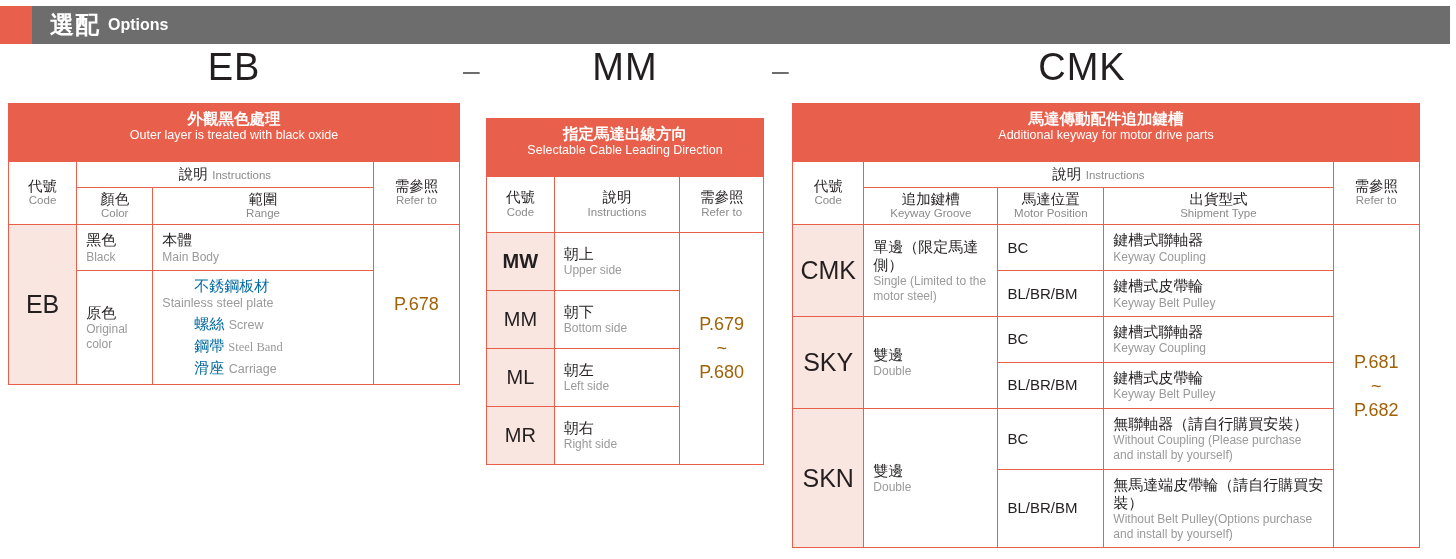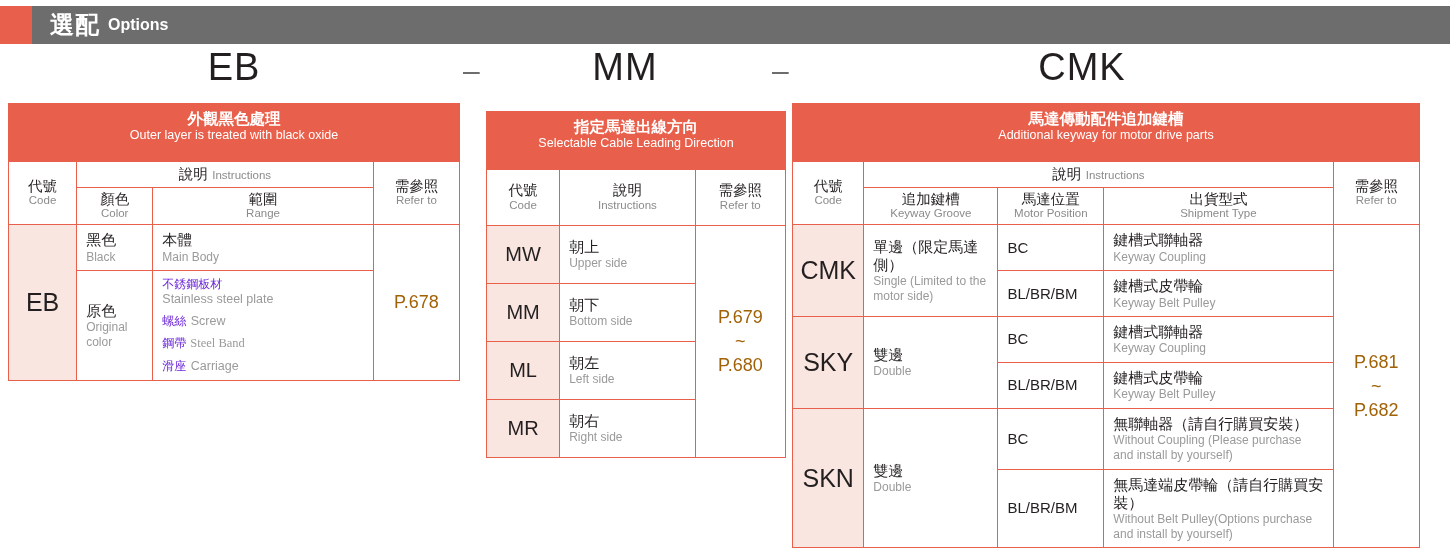--- a/index.html
+++ b/index.html
@@ -59,32 +59,32 @@
   .sub .inline-en { font-size: 11.5px; color: #8b8b8b; }
 
   .pink { background: #fae6e0; }
   .cell { padding: 6px 9px; }
   .cell .cn { font-size: 15px; color: #231f20; line-height: 1.22; }
   .cell .en { font-size: 12px; color: #9a9a9a; line-height: 1.22; }
   .bigcode { text-align: center; font-size: 25px; color: #231f20; }
   .midcode { text-align: center; font-size: 20px; color: #231f20; }
   .refer { text-align: center; font-size: 18px; color: #a16207; line-height: 1.35; }
 
-  .mixed .cn { font-size: 12px; color: #6d28d9; }
+  .mixed .cn { font-size: 15px; color: #0369a1; margin-left: 32px; }
   .mixed .en { font-size: 12.5px; color: #9a9a9a; }
 
   
   #tbl-eb { left: 8px; top: 103px; width: 452px; }
   #tbl-eb .c-code { width: 68px; }
   #tbl-eb .c-color { width: 76px; }
   #tbl-eb .c-range { width: 220px; }
   #tbl-eb .c-refer { width: 86px; }
 
   
-  #tbl-mm { left: 486px; top: 111px; width: 300px; }
+  #tbl-mm { left: 486px; top: 118px; width: 278px; }
   #tbl-mm .c-code { width: 68px; }
   #tbl-mm .c-inst { width: 126px; }
   #tbl-mm .c-refer { width: 84px; }
 
   
   #tbl-cmk { left: 792px; top: 103px; width: 628px; }
   #tbl-cmk .c-code { width: 66px; }
   #tbl-cmk .c-keyway { width: 124px; }
   #tbl-cmk .c-motor { width: 98px; }
   #tbl-cmk .c-ship { width: 212px; }
@@ -200,21 +200,21 @@
       <td class="sub c-inst">
         <div class="cn">說明</div>
         <div class="en">Instructions</div>
       </td>
       <td class="sub c-refer">
         <div class="cn">需參照</div>
         <div class="en">Refer to</div>
       </td>
     </tr>
     <tr>
-      <td class="pink midcode" style="height:58px;">MW</td>
+      <td class="pink midcode" style="height:58px;font-weight:bold;">MW</td>
       <td class="cell">
         <div class="cn">朝上</div>
         <div class="en">Upper side</div>
       </td>
       <td class="refer" rowspan="4">
         <div>P.679</div>
         <div>~</div>
         <div>P.680</div>
       </td>
     </tr>
@@ -276,21 +276,21 @@
       <td class="sub c-ship">
         <div class="cn">出貨型式</div>
         <div class="en">Shipment Type</div>
       </td>
     </tr>
 
     <tr>
       <td class="pink bigcode" rowspan="2">CMK</td>
       <td class="cell" rowspan="2">
         <div class="cn">單邊（限定馬達側）</div>
-        <div class="en">Single (Limited to the motor side)</div>
+        <div class="en">Single (Limited to the motor steel)</div>
       </td>
       <td class="cell">
         <div class="cn">BC</div>
       </td>
       <td class="cell">
         <div class="cn">鍵槽式聯軸器</div>
         <div class="en">Keyway Coupling</div>
       </td>
       <td class="refer" rowspan="6">
         <div>P.681</div>

